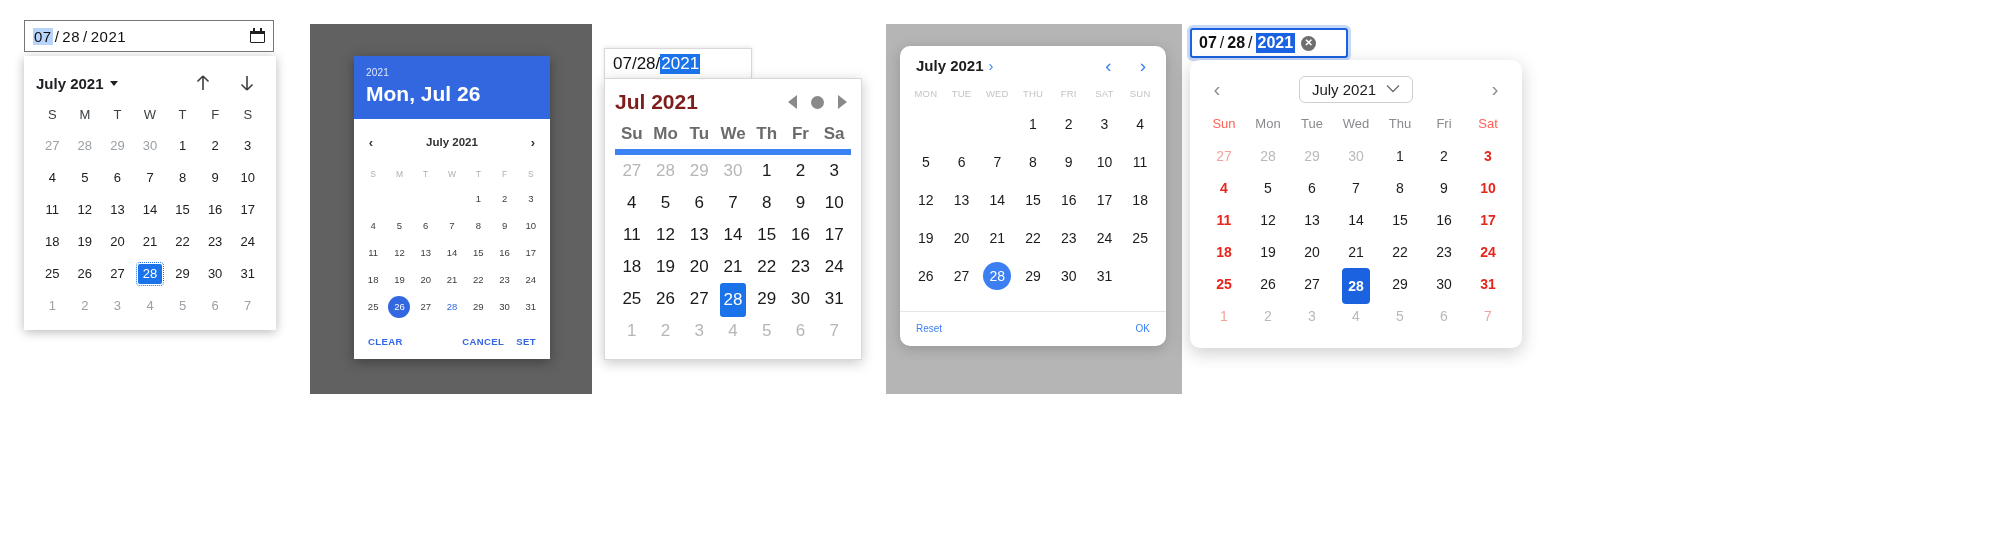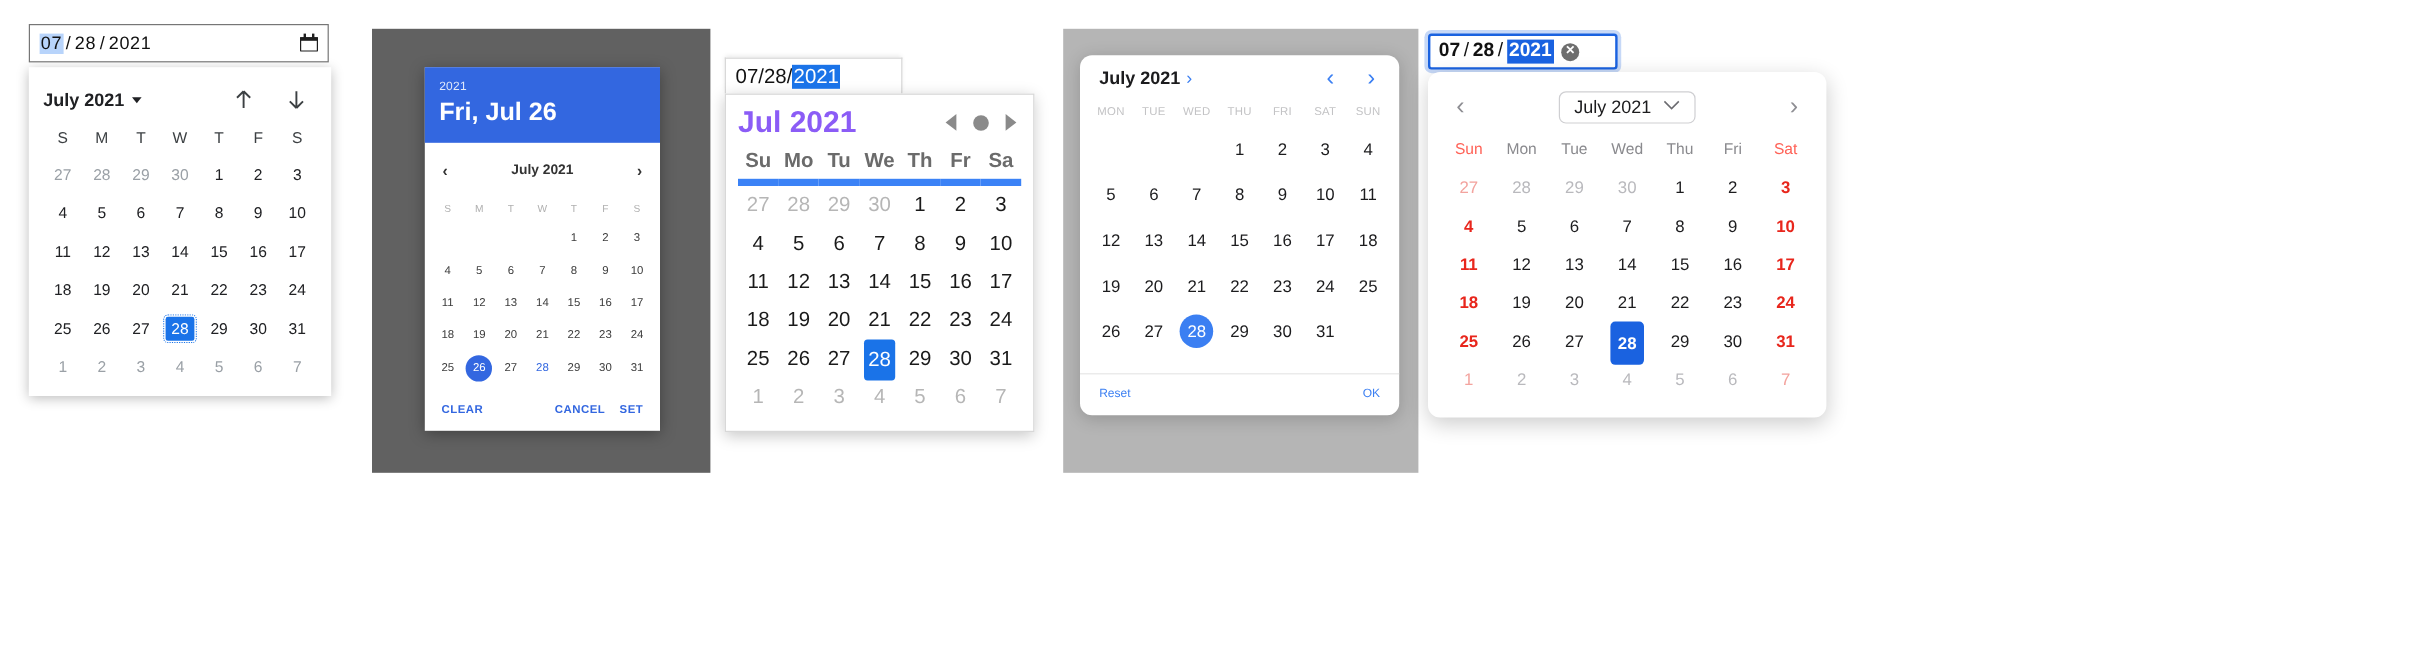--- a/index.html
+++ b/index.html
@@ -106,21 +106,21 @@
     font-family:"Liberation Sans", sans-serif;
   }
   .ff-input .sel{background:#1a73e8;color:#fff;padding:0 1px;}
   .ff-panel{
     width:258px;box-sizing:border-box;background:#fff;
     border:1px solid #d8d8d8;
     box-shadow:0 3px 12px rgba(0,0,0,.22);
     padding:6px 10px 12px;
   }
   .ff-head{display:flex;align-items:center;height:34px;}
-  .ff-month{font-size:25px;font-weight:bold;color:#8b5cf6;}
+  .ff-month{font-size:21px;font-weight:bold;color:#7f1d1d;}
   .ff-nav{margin-left:auto;display:flex;align-items:center;gap:14px;padding-right:4px;}
   .ff-tri{width:0;height:0;border-top:7px solid transparent;border-bottom:7px solid transparent;}
   .ff-tri.l{border-right:9px solid #8a8a8a;}
   .ff-tri.r{border-left:9px solid #8a8a8a;}
   .ff-dot{width:13px;height:13px;border-radius:50%;background:#8a8a8a;}
   .ff-grid{display:grid;grid-template-columns:repeat(7,1fr);text-align:center;}
   .ff-grid .dow{font-size:17px;font-weight:bold;color:#6b6b6b;height:30px;line-height:30px;border-bottom:6px solid #3b82f6;}
   .ff-grid .d{font-size:17px;color:#1a1a1a;height:32px;line-height:32px;}
   .ff-grid .d.out{color:#b6b6b6;}
   .ff-grid .d.sel span{background:#1a73e8;color:#fff;border-radius:3px;display:inline-block;padding:1px 4px;}
@@ -283,21 +283,21 @@
           <div class="d out">6</div>
           <div class="d out">7</div>
         </div>
     </div>
   </div>
 
   <div class="abs nosel" id="pick-material">
     <div class="mat-dialog">
       <div class="mat-header">
         <div class="mat-year">2021</div>
-        <div class="mat-date">Fri, Jul 26</div>
+        <div class="mat-date">Mon, Jul 26</div>
       </div>
       <div class="mat-nav">
         <span class="mat-chev">‹</span>
         <span class="m">July 2021</span>
         <span class="mat-chev">›</span>
       </div>
       <div class="mat-grid" id="mat-grid">
           <div class="dow">S</div>
           <div class="dow">M</div>
           <div class="dow">T</div>

